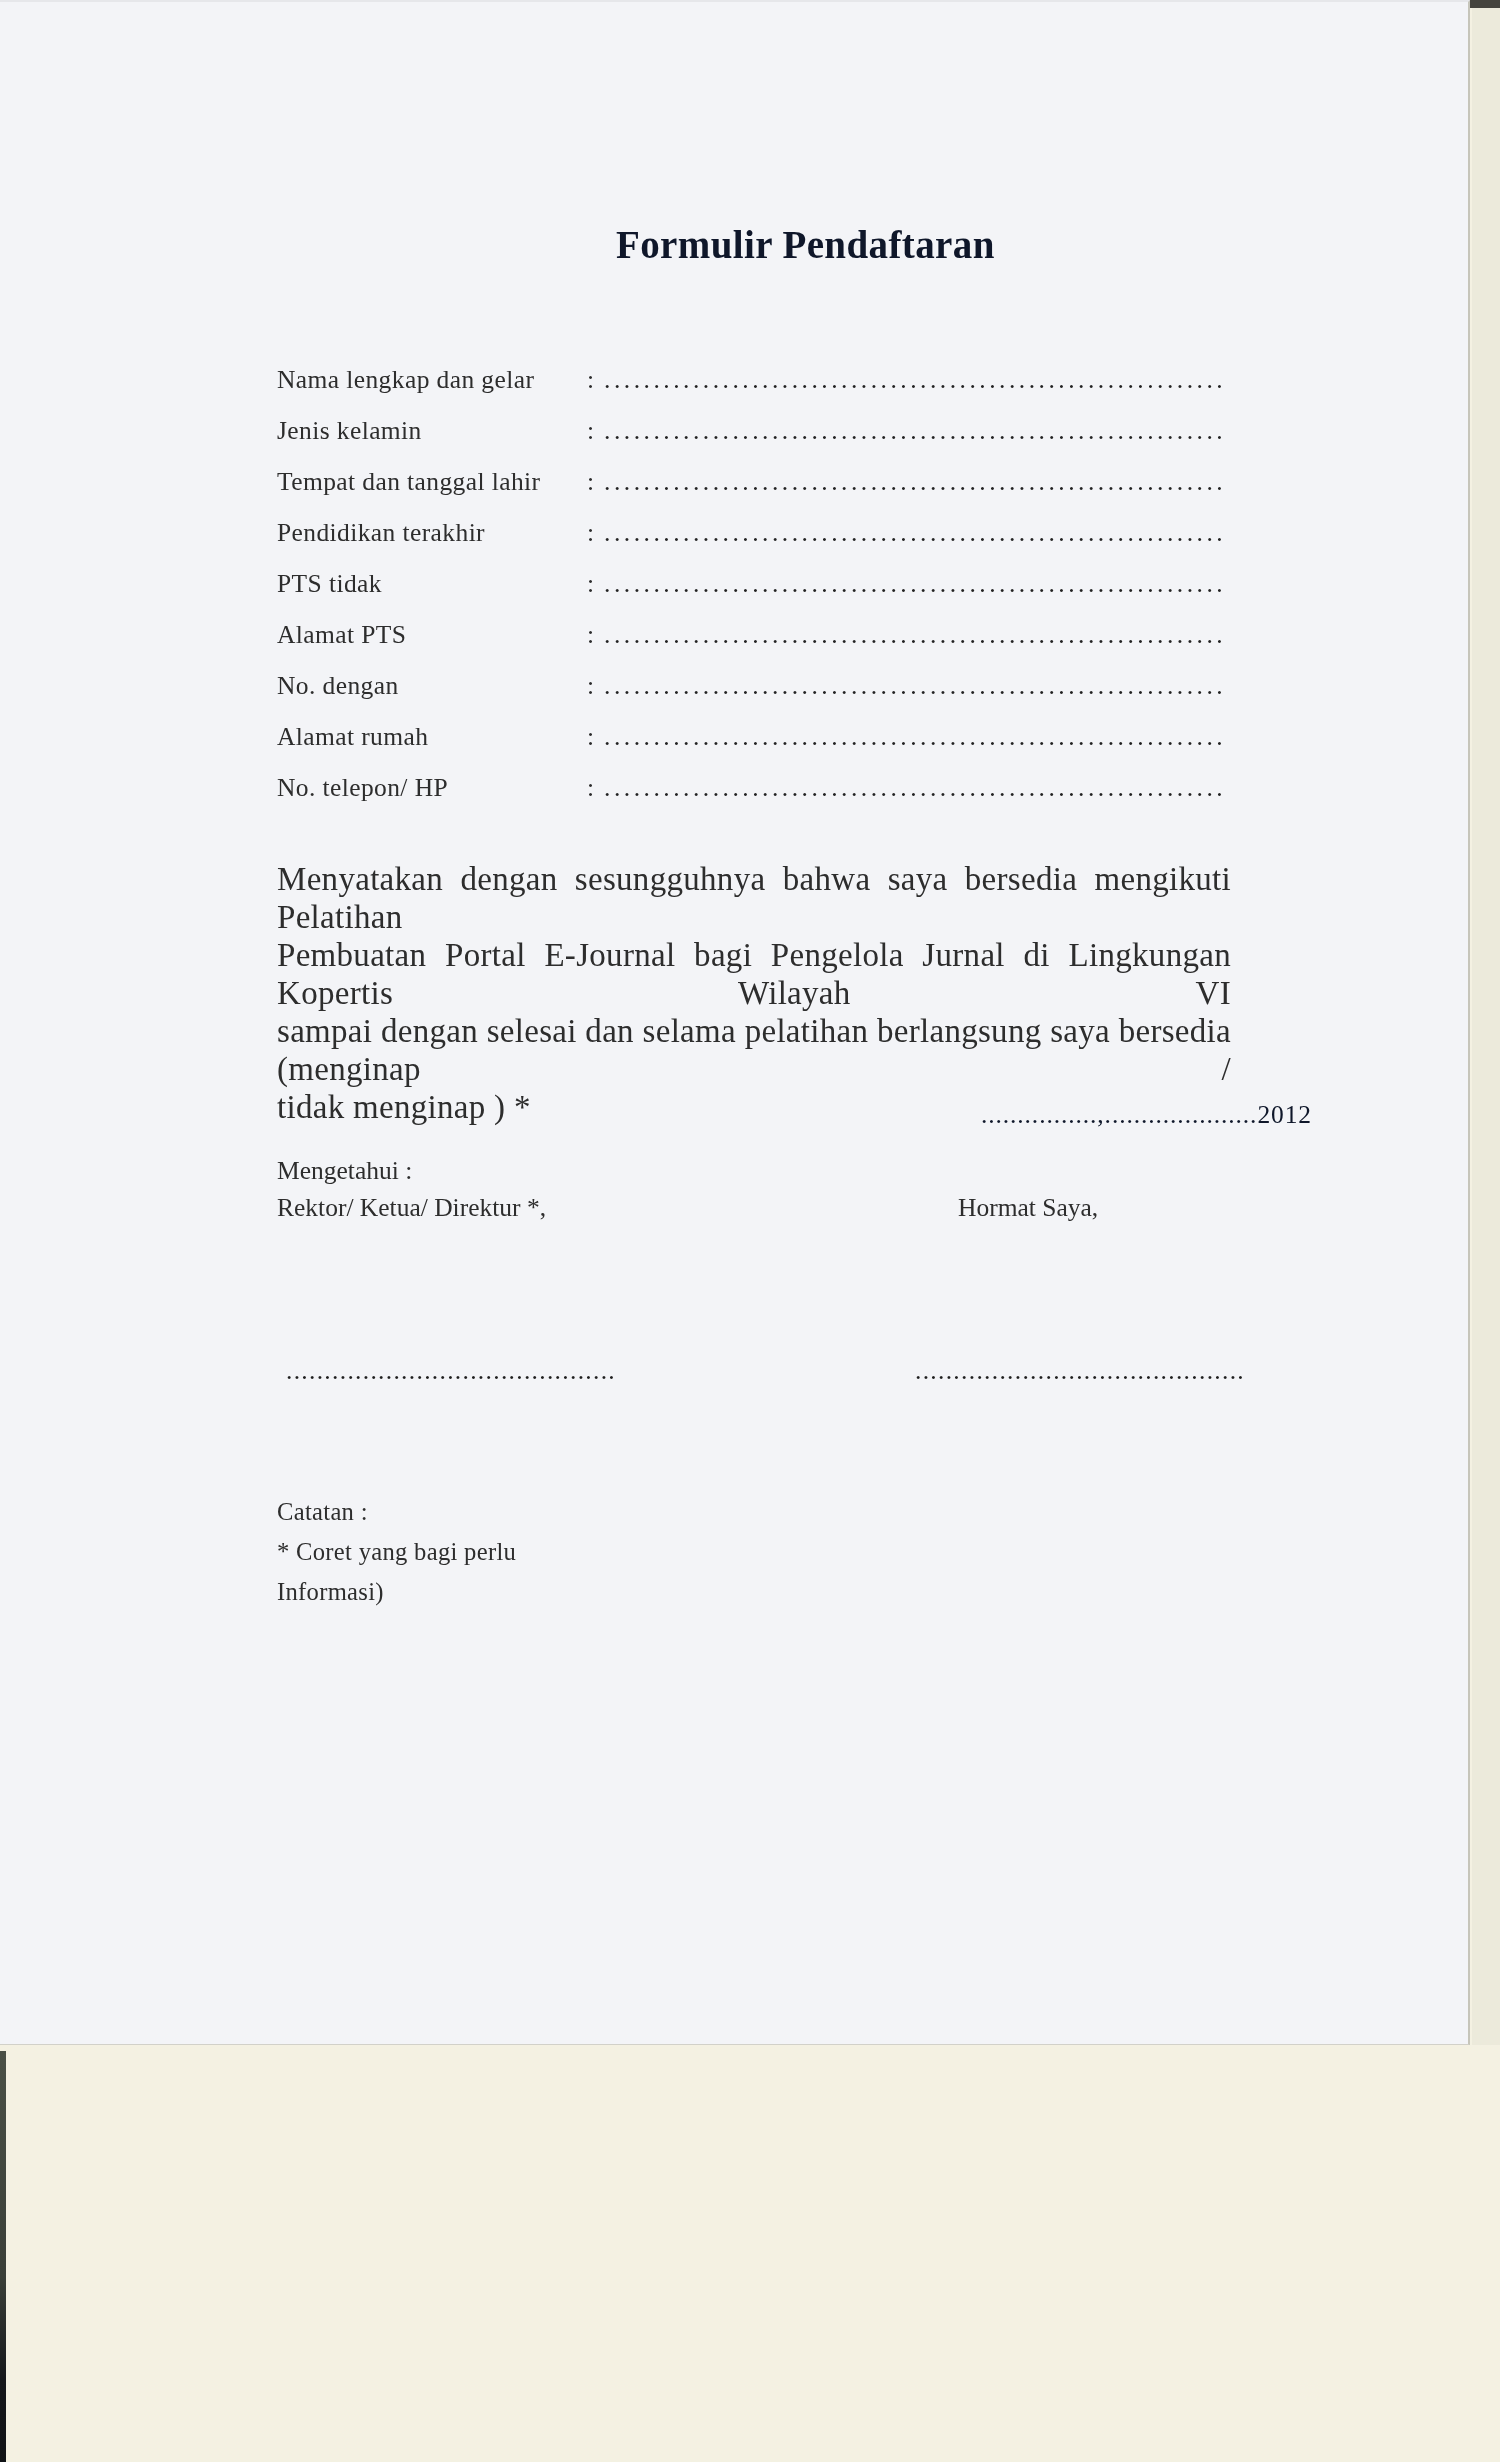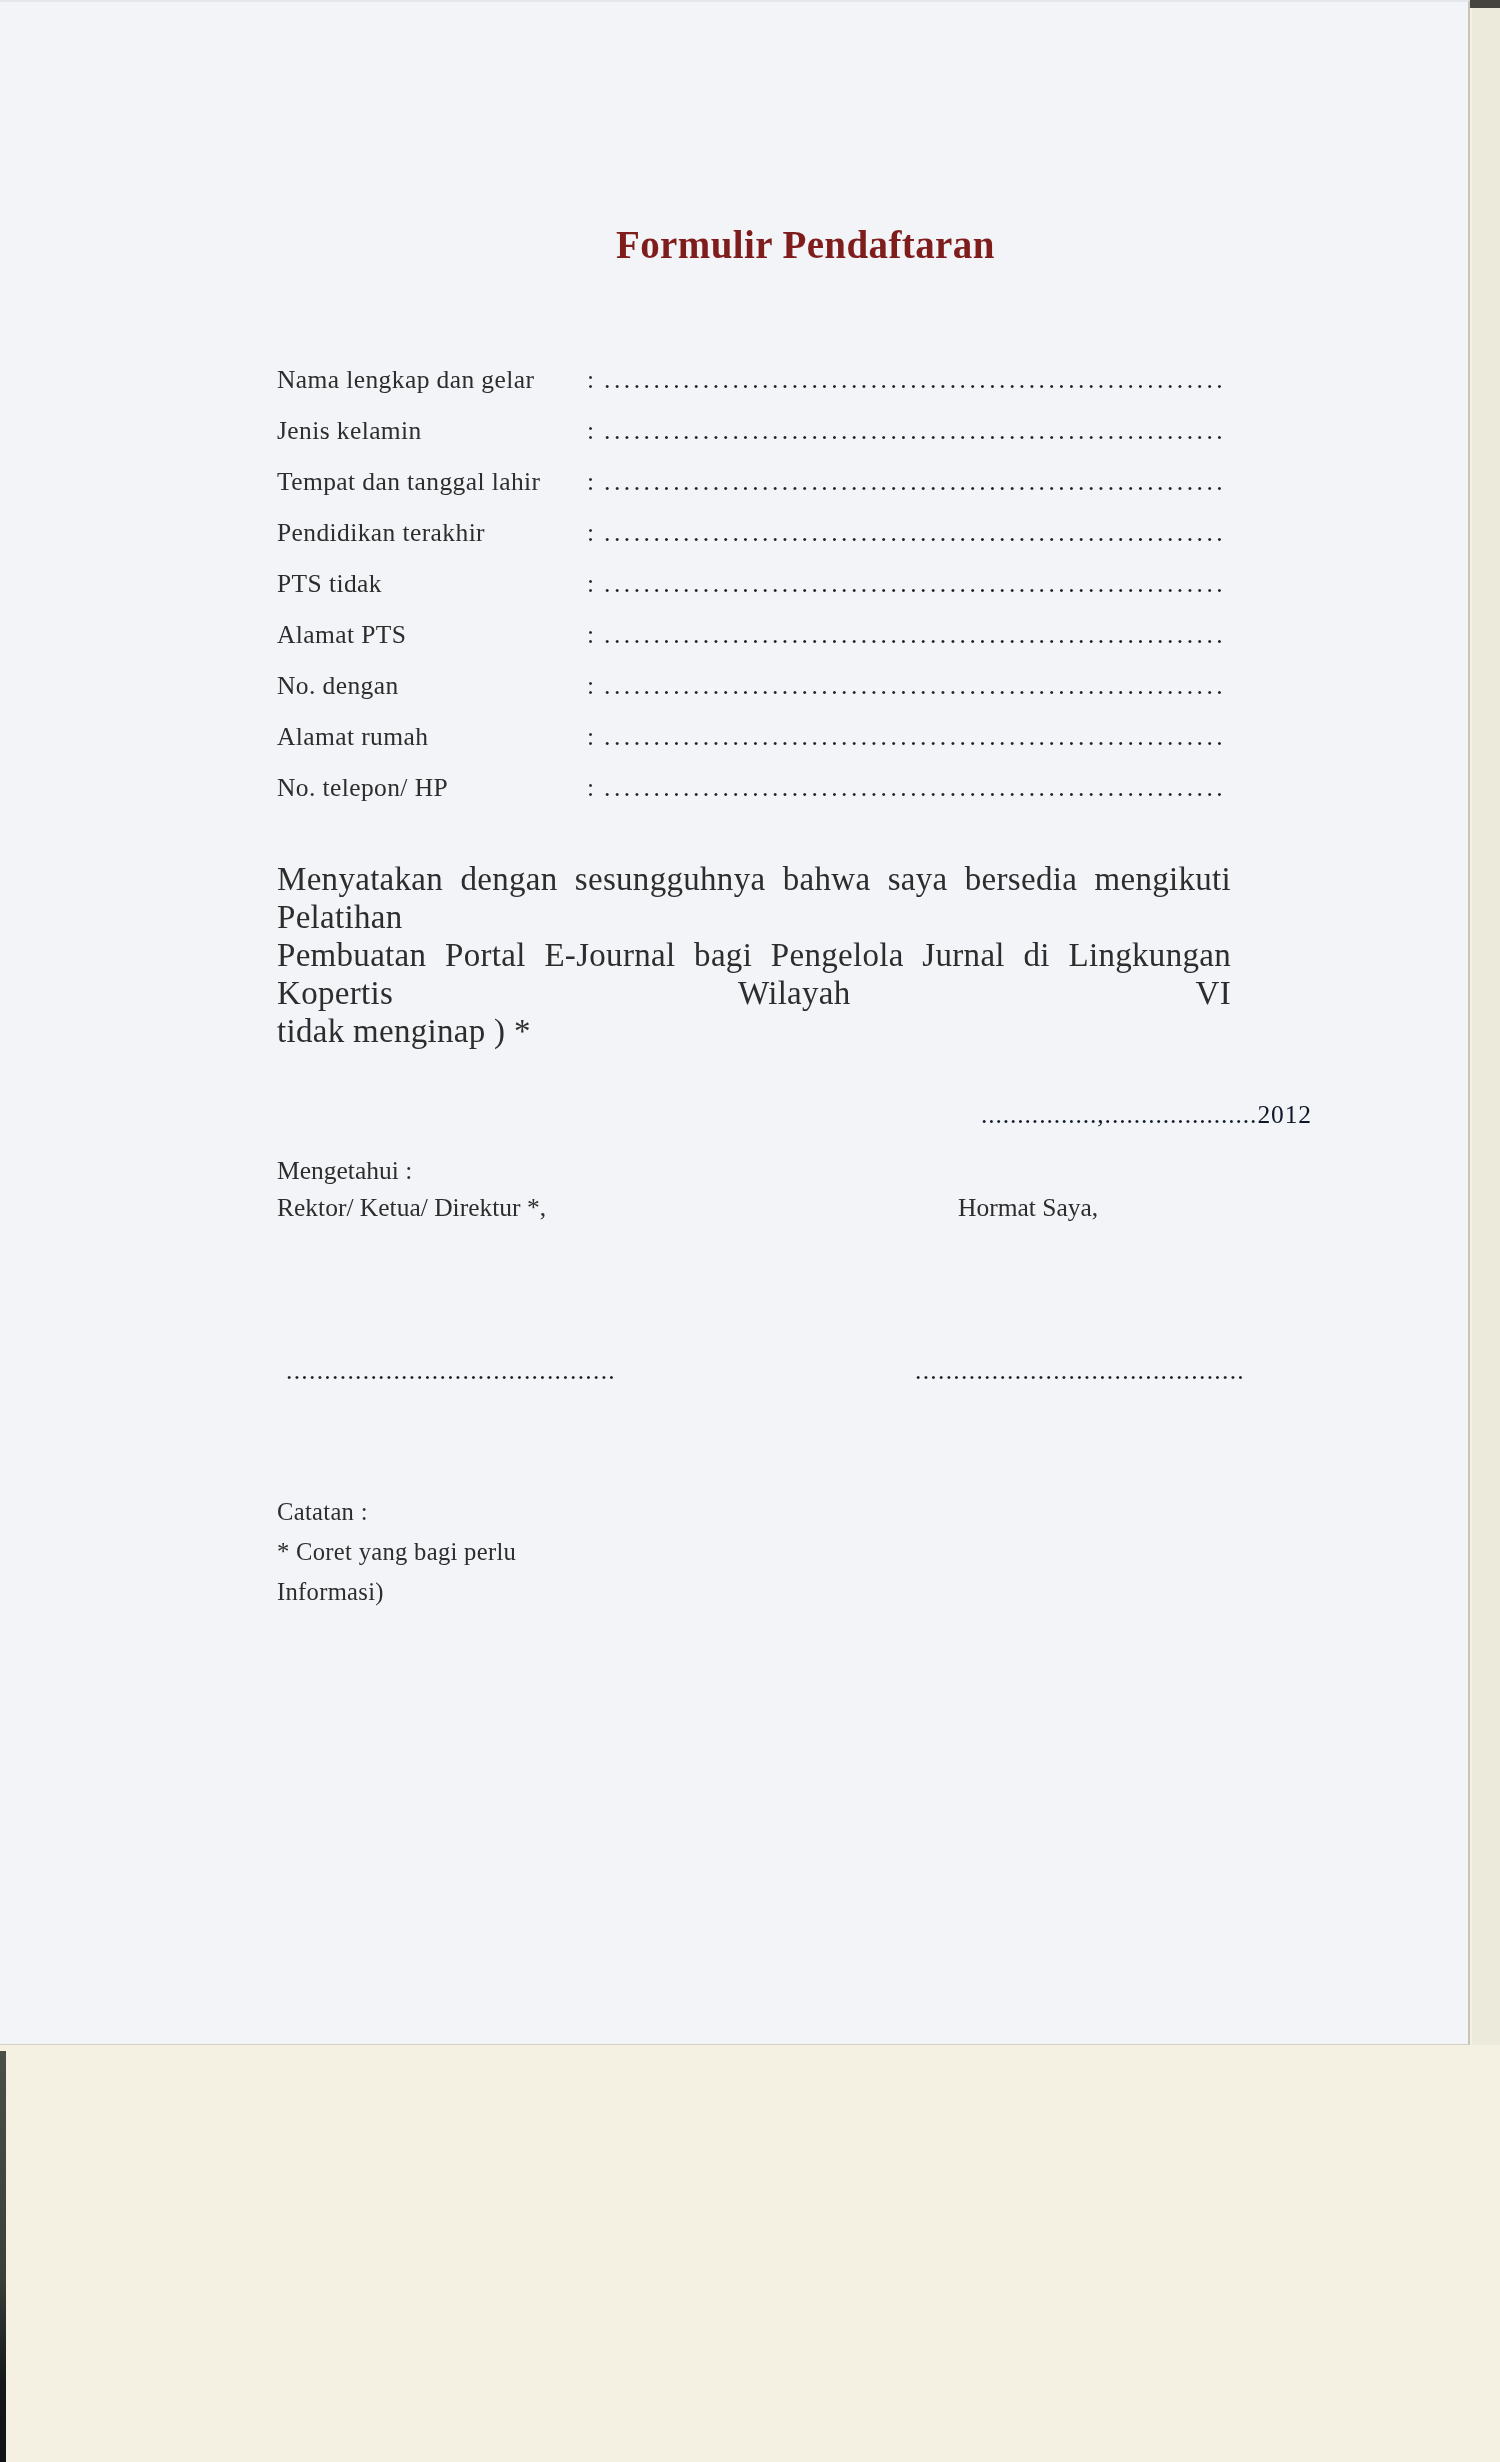--- a/index.html
+++ b/index.html
@@ -29,21 +29,21 @@
   .paper{
     position:absolute;left:0;top:0;width:1470px;height:2045px;
     background:#f3f4f7;
     border-top:2.6px solid #e6e7ea;
     box-sizing:border-box;
     border-right:2.6px solid #c6c5ba;
     border-bottom:1.8px solid #d2d1c9;
   }
   .title{
     position:absolute;left:616px;top:220px;margin:0;
-    font-size:39px;font-weight:bold;color:#7f1d1d;
+    font-size:39px;font-weight:bold;color:#0f172a;
     letter-spacing:0.4px;white-space:nowrap;
   }
   .fields{position:absolute;left:277px;top:352px;width:967px;}
   .row{position:relative;height:51px;}
   .row .lbl{
     position:absolute;left:0;top:50%;transform:translateY(-50%);
     font-size:25.5px;letter-spacing:0.4px;white-space:nowrap;
   }
   .row .colon{
     position:absolute;left:310px;top:50%;transform:translateY(-50%);
@@ -139,20 +139,21 @@
       <div class="row">
         <span class="lbl">No. telepon/ HP</span>
         <span class="colon">:</span>
         <span class="dots dotstyle">................................................................................</span>
       </div>
     </div>
 
     <div class="statement">
       <div class="j">Menyatakan dengan sesungguhnya bahwa saya bersedia mengikuti Pelatihan</div>
       <div class="j">Pembuatan Portal E-Journal bagi Pengelola Jurnal di Lingkungan Kopertis Wilayah VI</div>
+      <div class="j">sampai dengan selesai dan selama pelatihan berlangsung saya bersedia (menginap /</div>
       <div>tidak menginap ) *</div>
     </div>
 
     <div class="dateline">................,.....................2012</div>
 
     <div class="ack">Mengetahui :</div>
     <div class="role">Rektor/ Ketua/ Direktur *,</div>
     <div class="salut">Hormat Saya,</div>
 
     <div class="sig sig-left dotstyle">...............................................</div>

